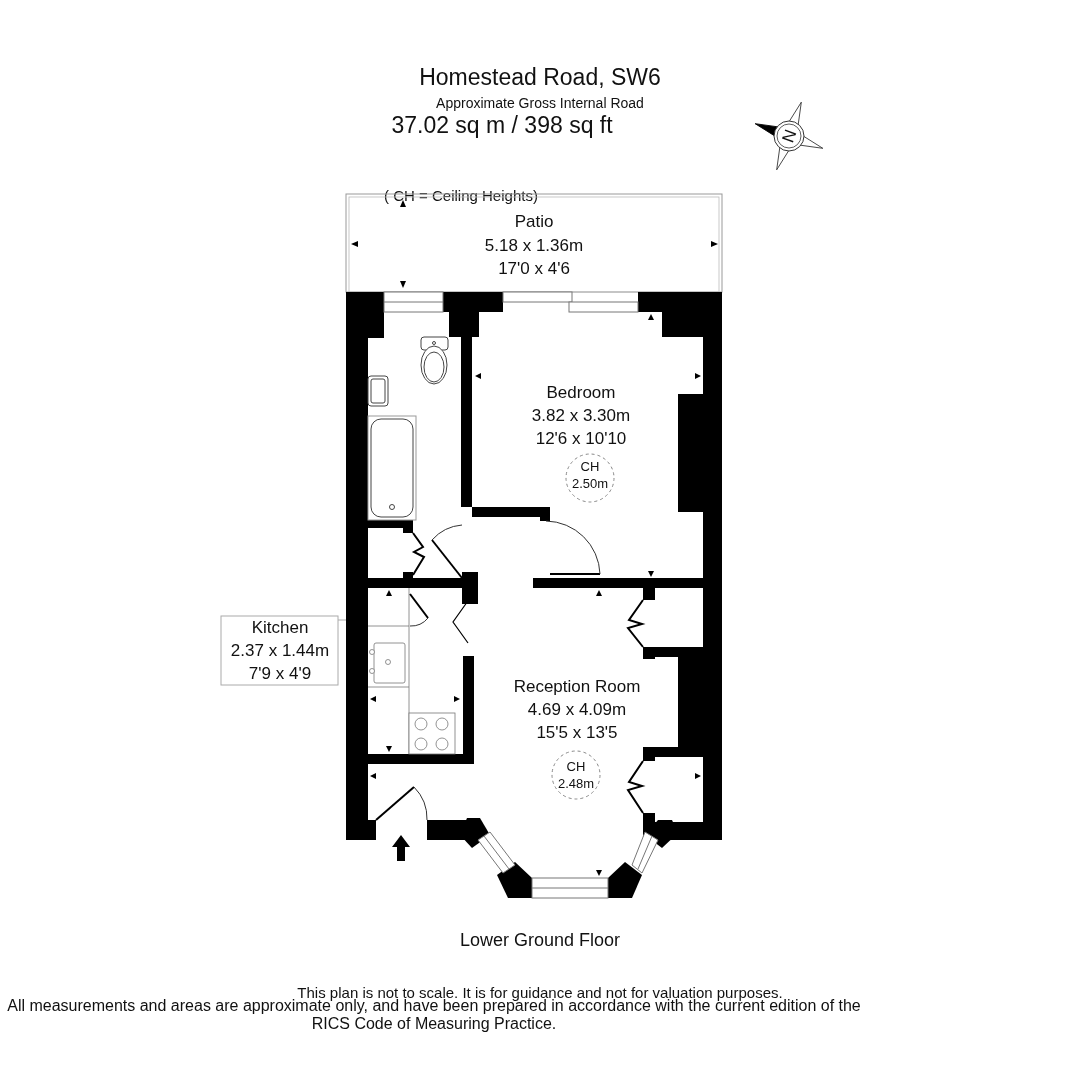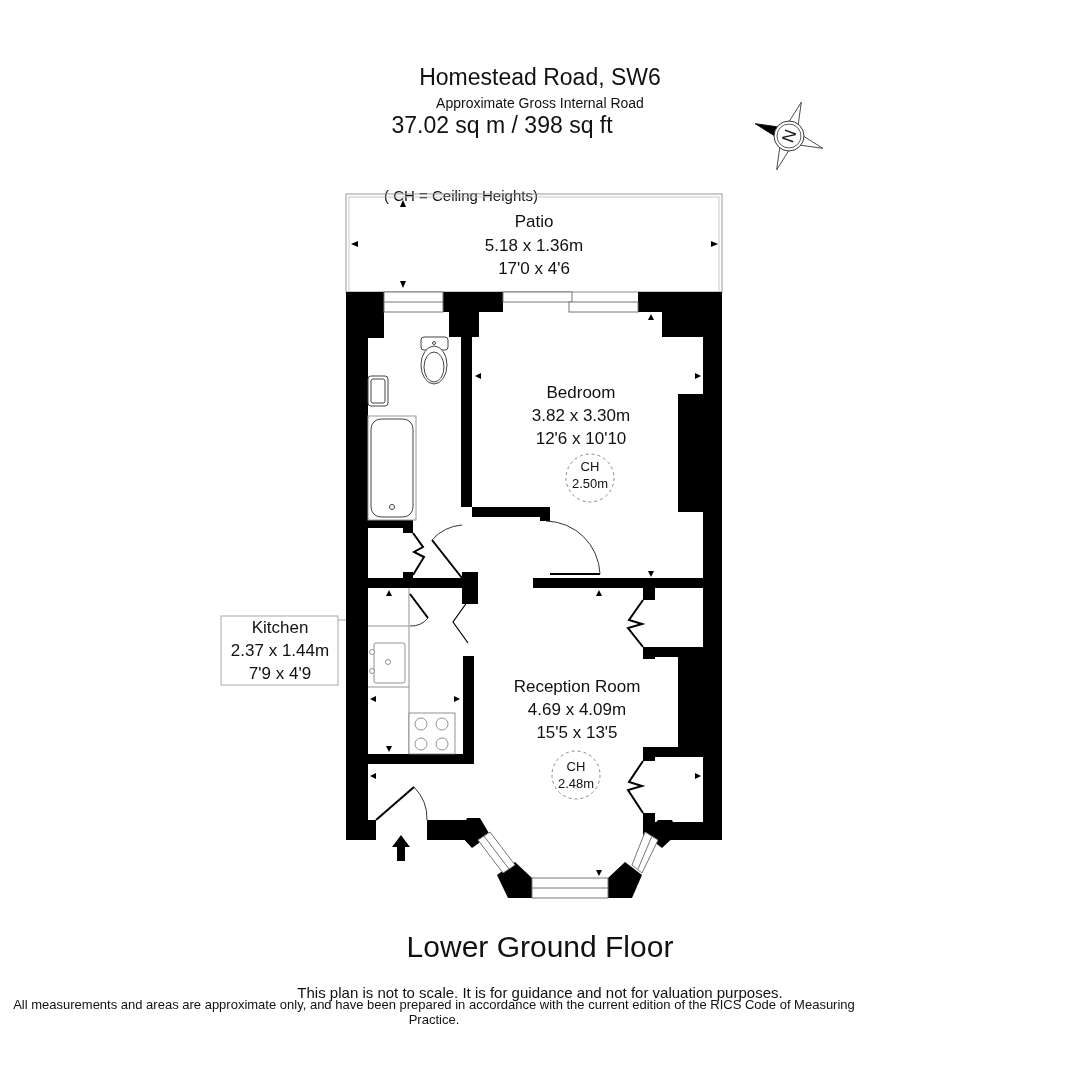--- a/index.html
+++ b/index.html
@@ -4,23 +4,23 @@
   <style>
     html, body { margin: 0; padding: 0; background: #ffffff; }
     body { width: 1080px; height: 1080px; position: relative; overflow: hidden;
            font-family: "Liberation Sans", sans-serif; color: #111; }
     .abs { position: absolute; }
     .center { text-align: center; }
     #title { left: 0; width: 1080px; top: 64px; font-size: 23px; }
     #subtitle { left: 0; width: 1080px; top: 95px; font-size: 14px; }
     #area { left: 0; width: 1004px; top: 112px; font-size: 23px; }
     #ch-note { left: 0; width: 922px; top: 146px; font-size: 15px; margin-top: 41px; }
-    #floor-label { left: 0; width: 1080px; top: 930px; font-size: 30px; }
+    #floor-label { left: 0; width: 1080px; top: 930px; font-size: 18px; }
     #disclaimer1 { left: 0; width: 1080px; top: 984px; font-size: 15px; }
-    #disclaimer2 { left: 0; width: 868px; top: 997px; font-size: 13px; }
+    #disclaimer2 { left: 0; width: 868px; top: 997px; font-size: 16px; }
     svg#plan { position: absolute; left: 0; top: 0; }
     .room-text { font-family: "Liberation Sans", sans-serif; fill: #111; }
   </style>
 </head>
 <body>
 
 <div id="title" class="abs center">Homestead Road, SW6</div>
 <div id="subtitle" class="abs center">Approximate Gross Internal Road</div>
 <div id="area" class="abs center">37.02 sq m /  398 sq ft</div>
 <div id="ch-note" class="abs center">( CH = Ceiling Heights)</div>

